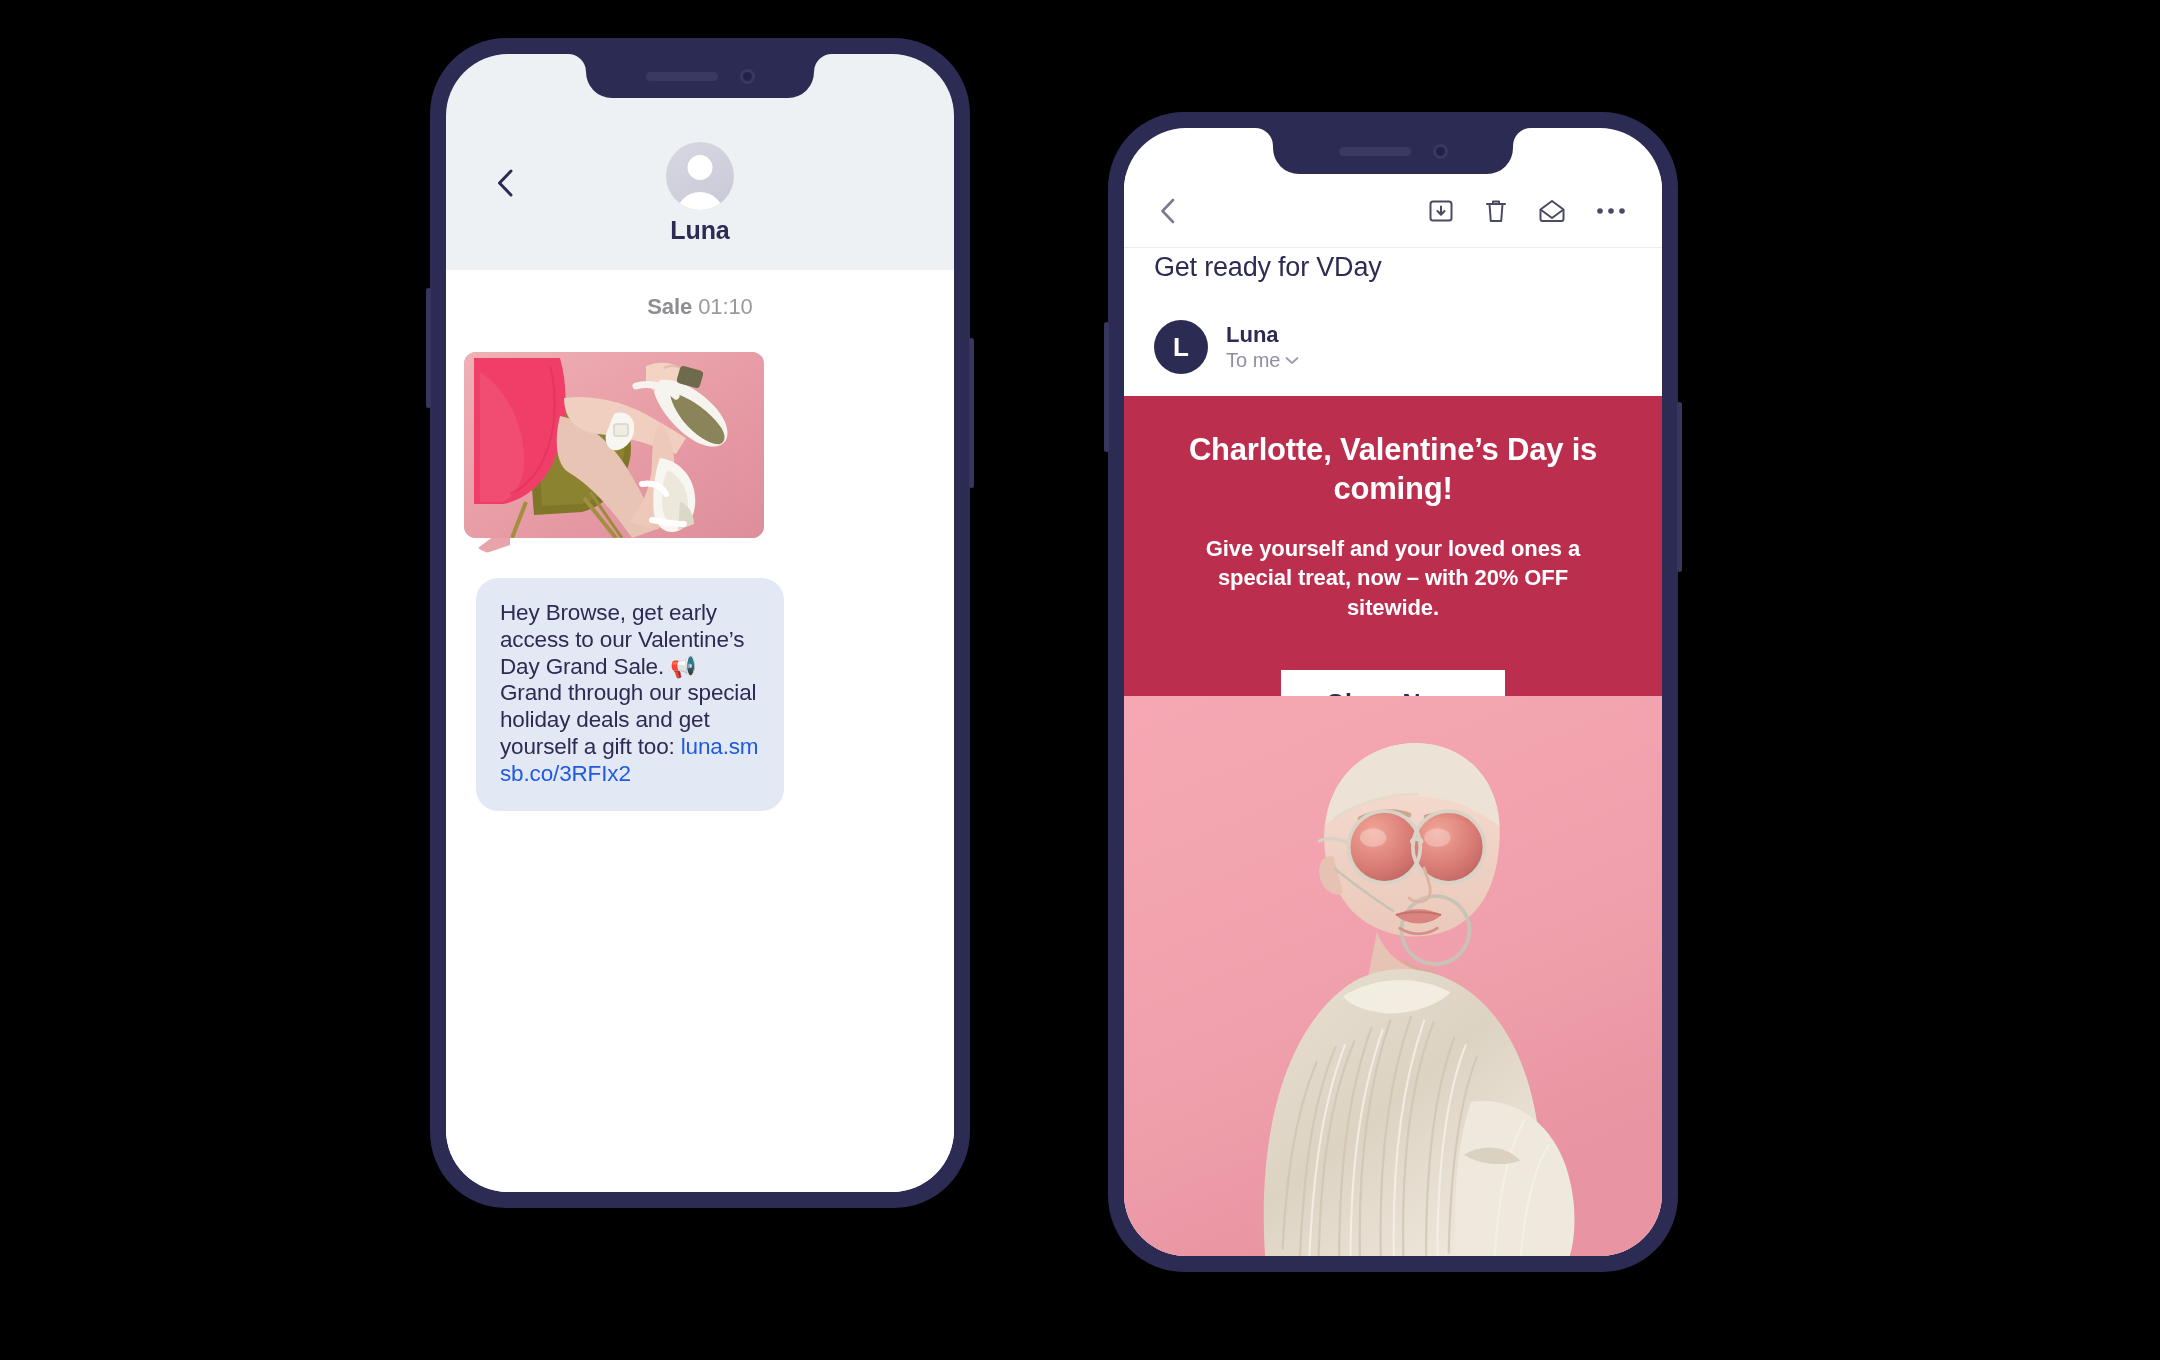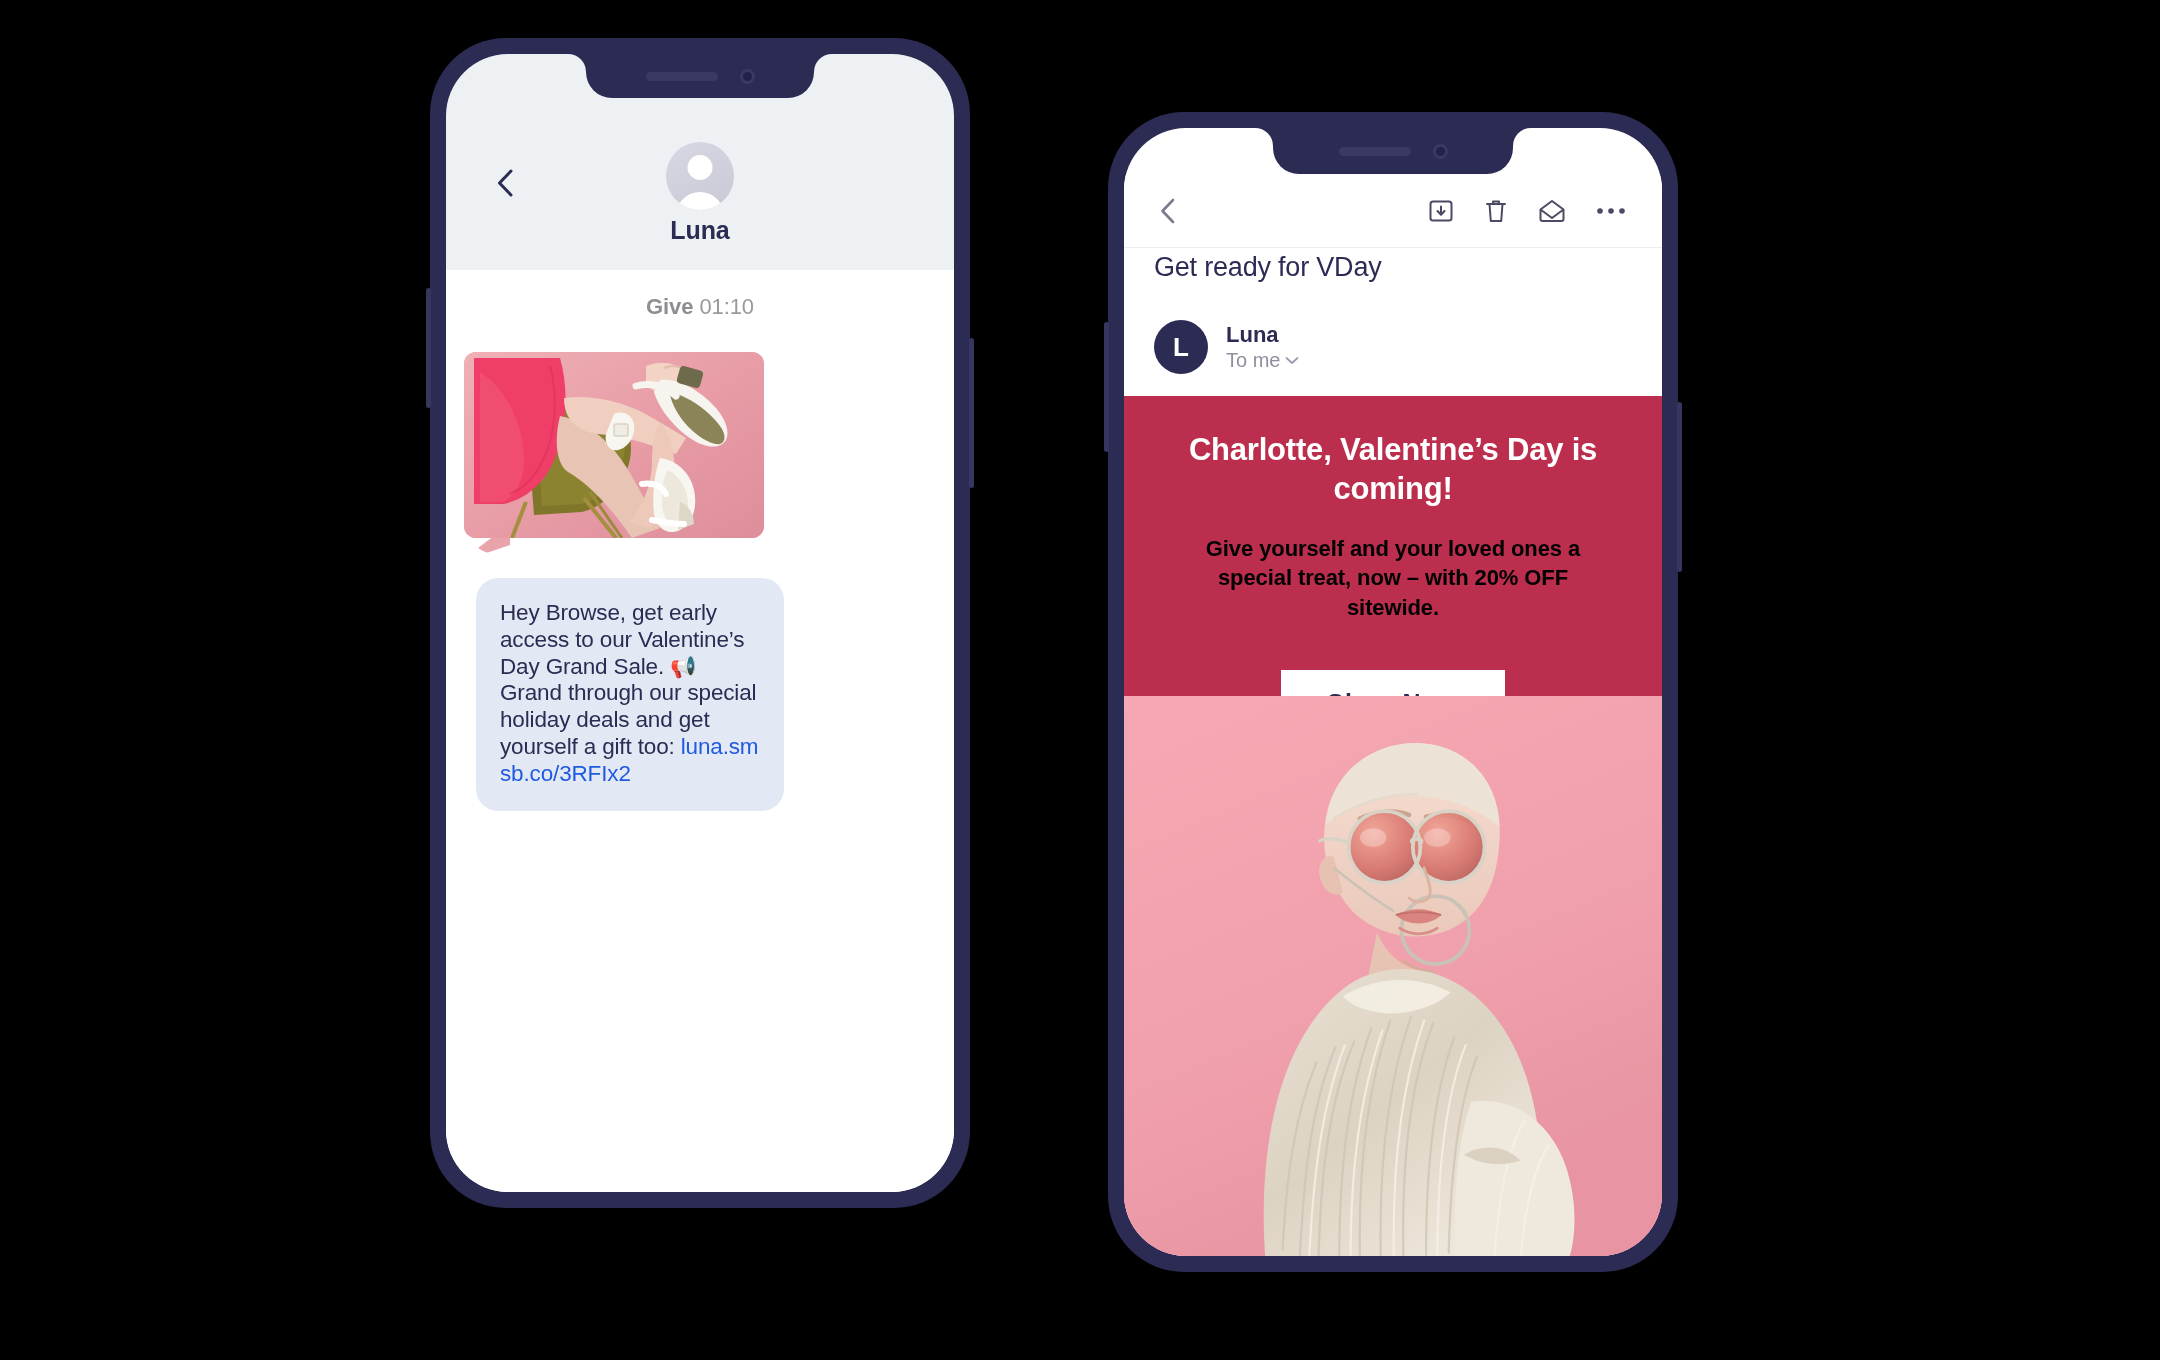--- a/index.html
+++ b/index.html
@@ -324,21 +324,21 @@
     line-height: 1.26;
     font-weight: 700;
     color: #ffffff;
     letter-spacing: -0.2px;
   }
   .promo p {
     margin: 26px 16px 0 16px;
     font-size: 22px;
     line-height: 1.33;
     font-weight: 600;
-    color: #000000;
+    color: #ffffff;
     letter-spacing: -0.1px;
   }
   .promo-btn {
     display: inline-block;
     margin-top: 48px;
     background: #ffffff;
     color: #2c2b53;
     font-size: 25px;
     font-weight: 700;
     letter-spacing: 1.2px;
@@ -388,21 +388,21 @@
       </div>
       <div class="sms-avatar">
         <div class="head"></div>
         <div class="body"></div>
       </div>
       <div class="sms-name">Luna</div>
     </div>
 
     <div class="sms-body">
       <div class="sms-daystamp">
-        <b>Give</b>
+        <b>Sale</b>
         <span>01:10</span>
       </div>
 
       <div class="img-bubble">
         <div class="tail"></div>
         <div class="photo">
           <svg width="300" height="186" viewBox="0 0 300 186" preserveAspectRatio="none">
             <defs>
               <linearGradient id="pinkbg" x1="0" y1="0" x2="1" y2="1">
                 <stop offset="0%" stop-color="#efb0b6"></stop>

